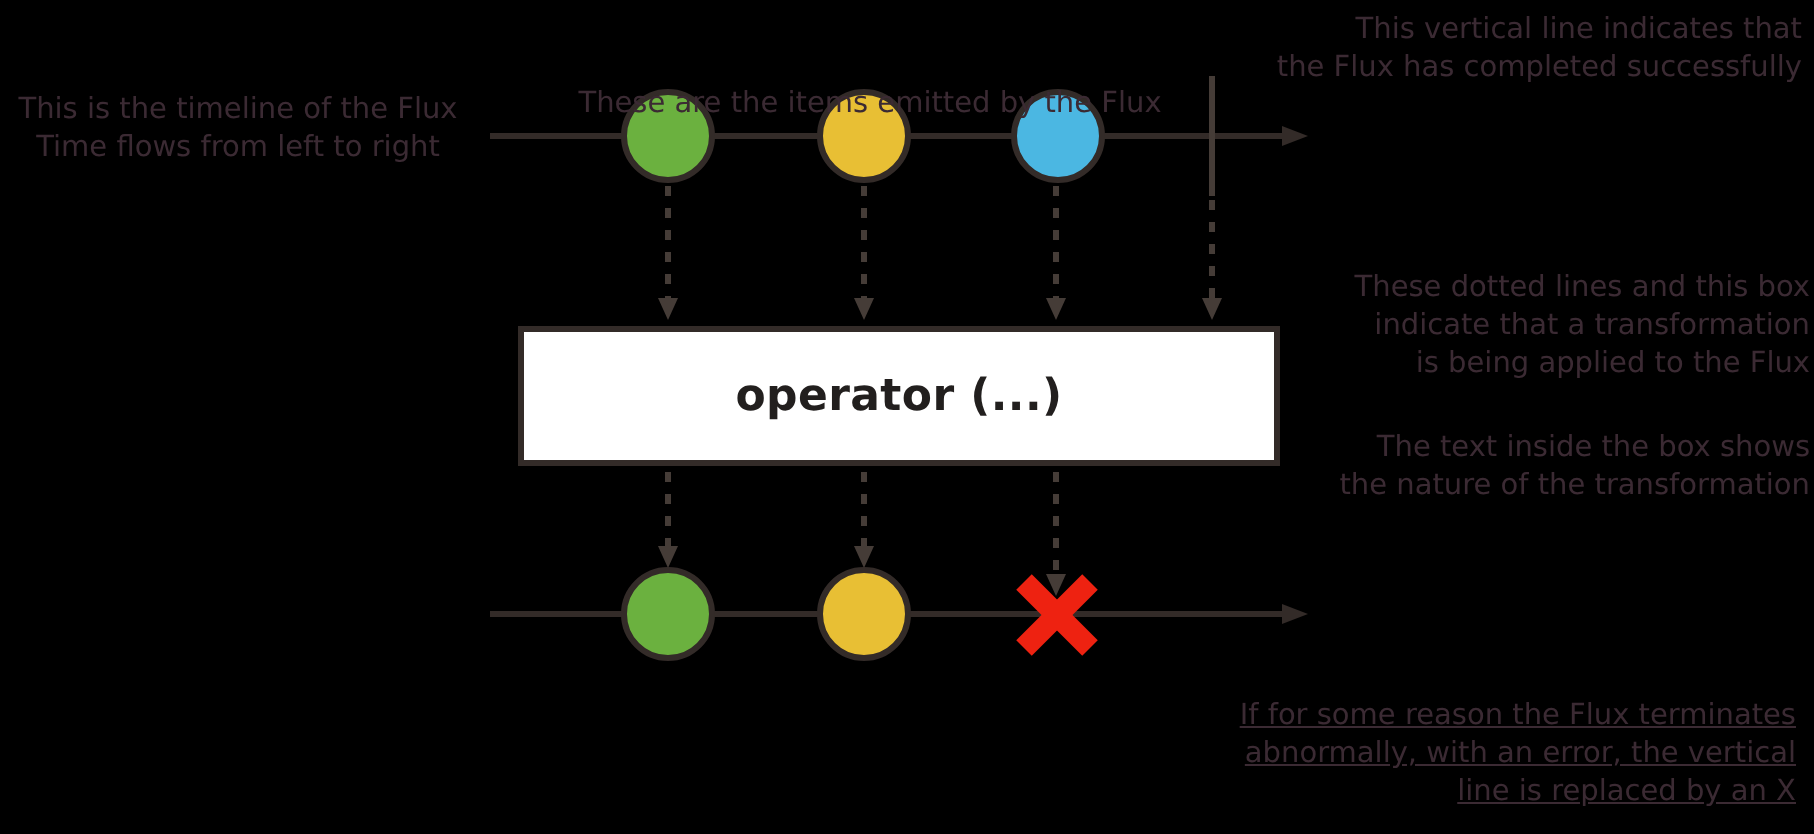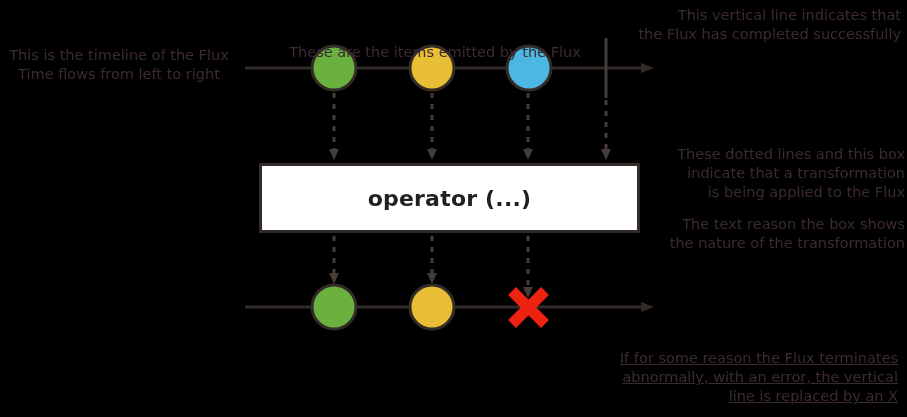--- a/index.html
+++ b/index.html
@@ -114,25 +114,25 @@
   </div>
 
   <div class="ann center" style="left:8px; top:46px; width:222px;">This is the timeline of the Flux
 Time flows from left to right</div>
 
   <div class="ann center" style="left:280px; top:18px; width:310px;margin-top:25px;">These are the items emitted by the Flux</div>
 
   <div class="ann left" style="left:601px; top:6px; width:300px;">This vertical line indicates that
 the Flux has completed successfully</div>
 
-  <div class="ann left" style="left:655px; top:145px; width:250px;">These dotted lines and this box
+  <div class="ann left" style="left:655px; top:135px; width:250px;">These dotted lines and this box
 indicate that a transformation
 is being applied to the Flux</div>
 
-  <div class="ann left" style="left:655px; top:215px; width:250px;">The text reason the box shows
+  <div class="ann left" style="left:655px; top:215px; width:250px;">The text inside the box shows
 the nature of the transformation</div>
 
 
   <div class="ann left" style="left:508px; top:349px; width:390px;text-decoration:underline;">If for some reason the Flux terminates
 abnormally, with an error, the vertical
 line is replaced by an X</div>
 
 </div>
 
 </body></html>

